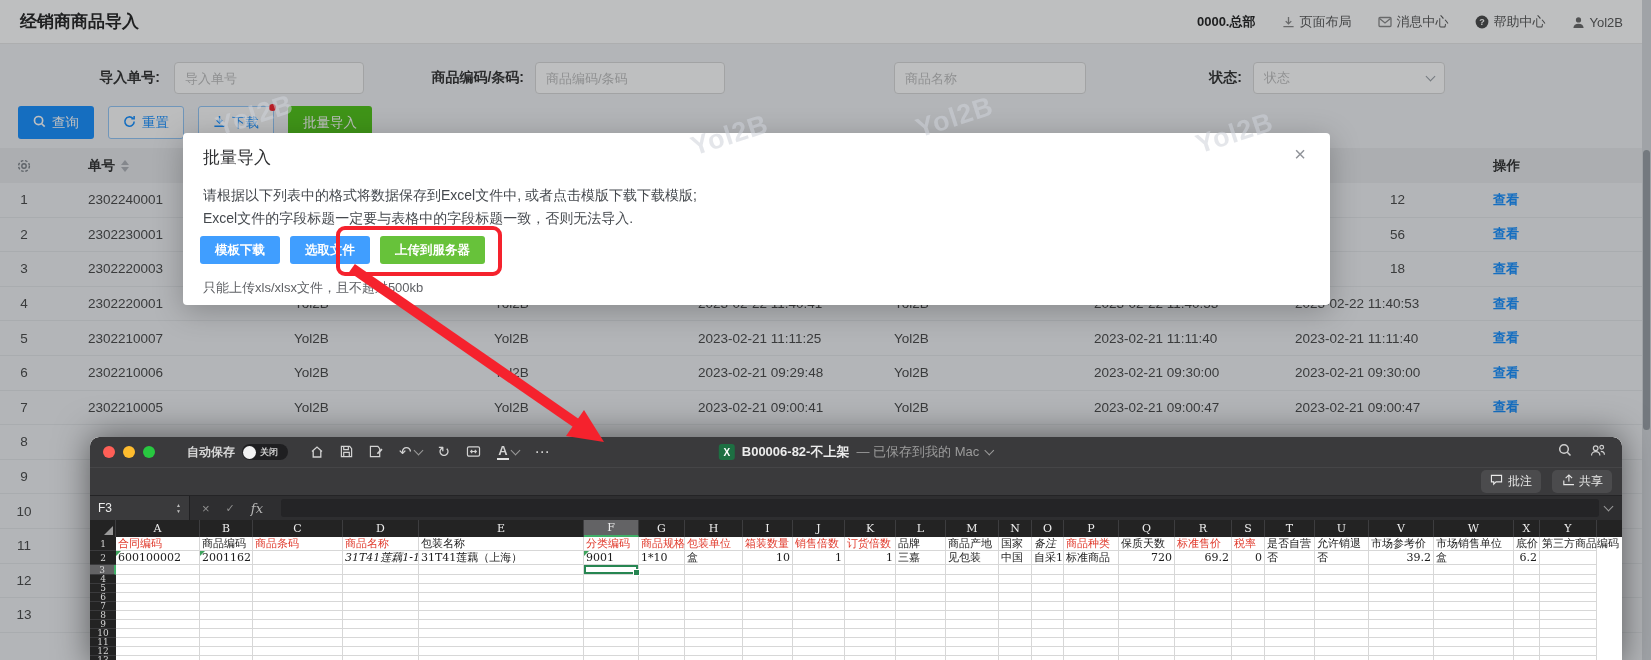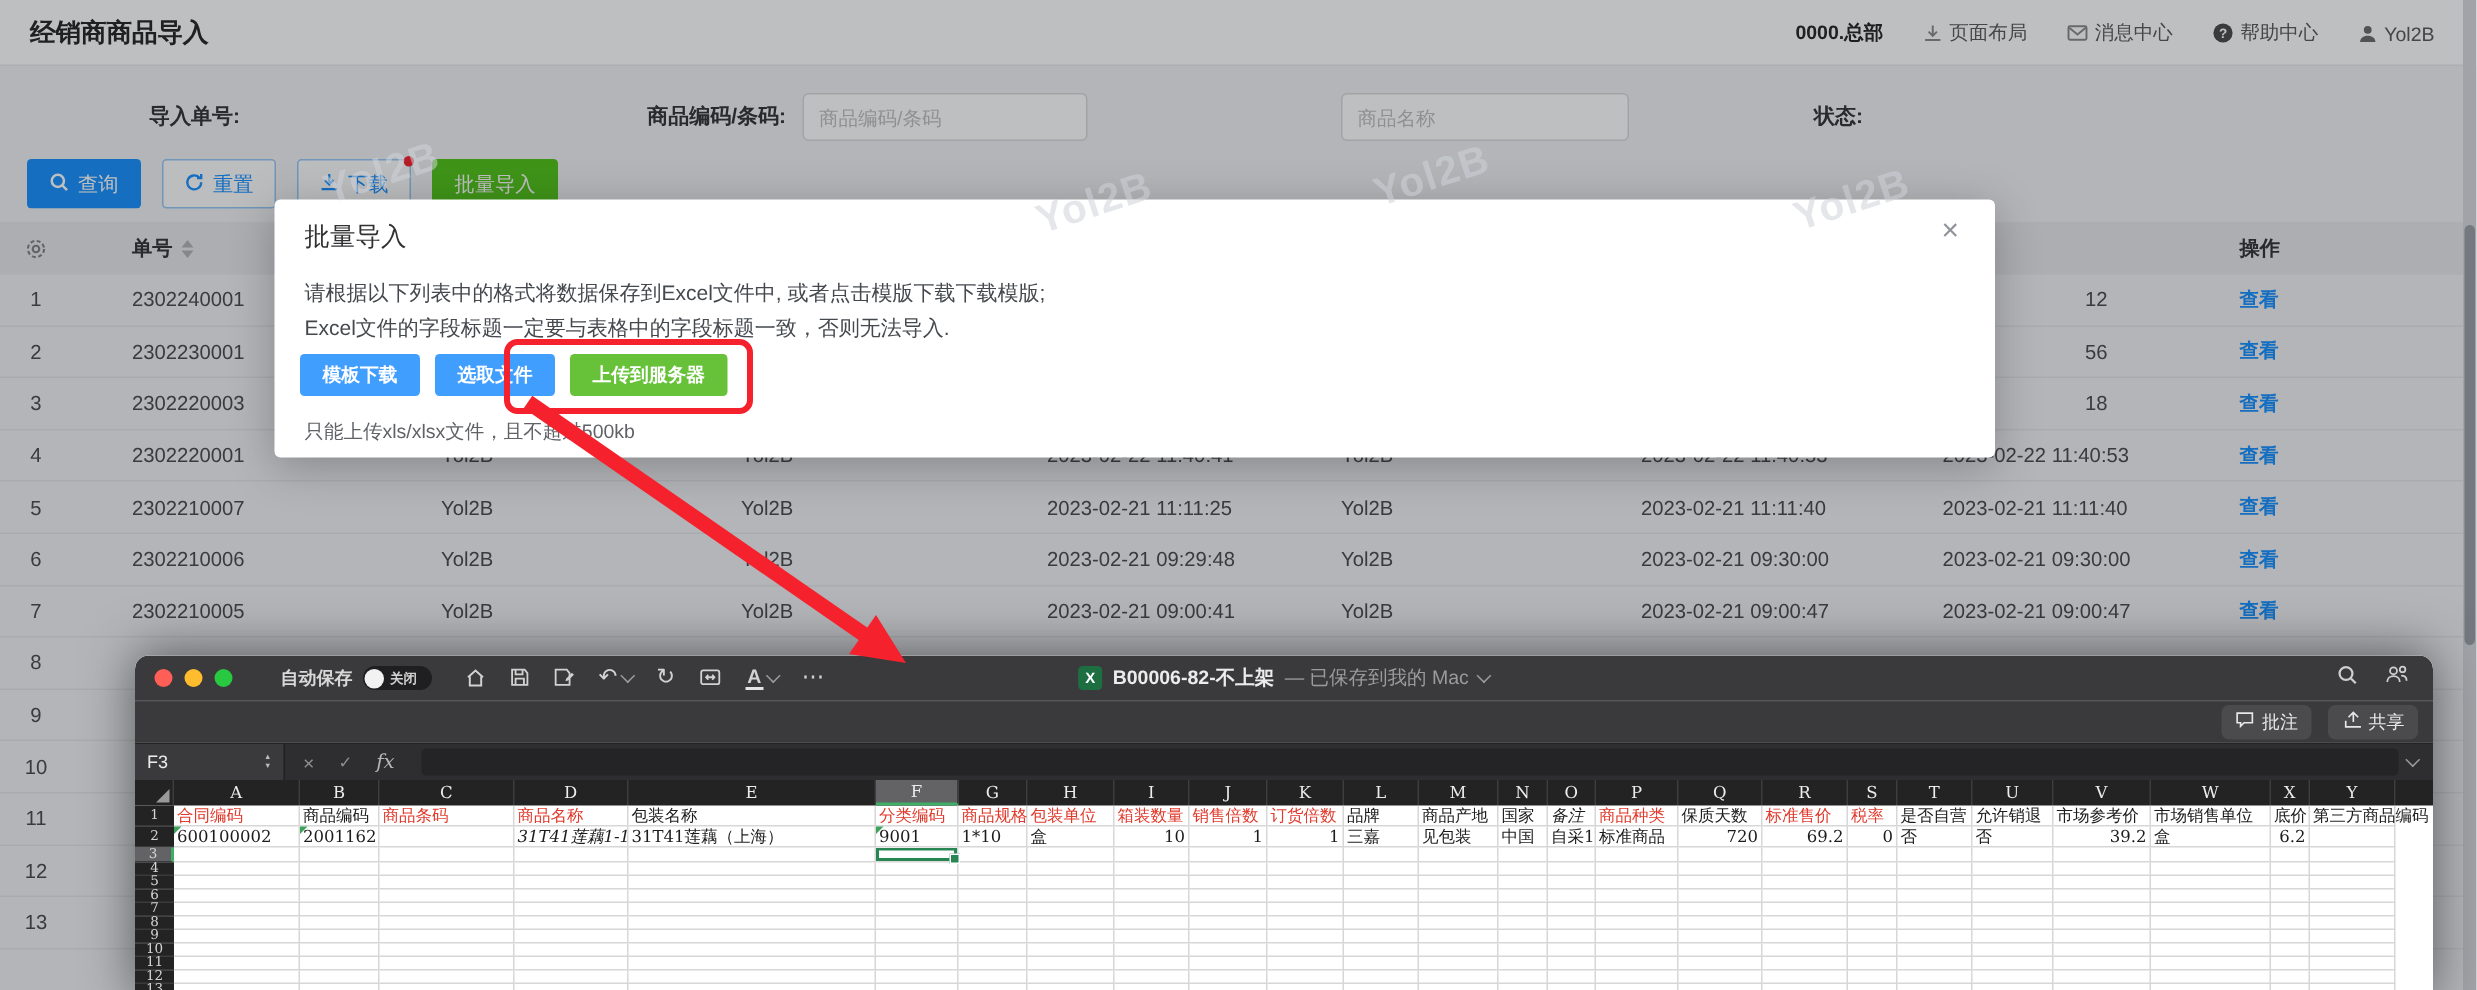--- a/index.html
+++ b/index.html
@@ -187,27 +187,32 @@
           </span>
         <span>Yol2B</span>
       </div>
     </div>
   </div>
 
   <div class="filters">
     <div class="fgroup" style="left:20px; width:140px; justify-content:flex-end;">
       <span class="flabel">导入单号:</span>
     </div>
+    <input class="finput" style="position: absolute; left: 174px; top: 10px; width: 190px;" placeholder="导入单号">
     <div class="fgroup" style="left:364px; width:160px; justify-content:flex-end;">
       <span class="flabel">商品编码/条码:</span>
     </div>
     <input class="finput" style="position: absolute; left: 535px; top: 10px; width: 190px;" placeholder="商品编码/条码">
     <input class="finput" style="position: absolute; left: 894px; top: 10px; width: 192px;" placeholder="商品名称">
     <div class="fgroup" style="left:1142px; width:100px; justify-content:flex-end;">
       <span class="flabel">状态:</span>
+    </div>
+    <div class="fselect" style="position:absolute; left:1253px; top:10px; width:192px;">
+      <span>状态</span>
+      <i class="chev"></i>
     </div>
   </div>
 
   <div class="actions">
     <div class="btn btn-primary">
       <span><svg width="13" height="13" viewBox="0 0 14 14" fill="none" stroke="#fff" stroke-width="1.8">
             <circle cx="6" cy="6" r="4.4"></circle>
             <path d="m9.4 9.4 3.2 3.2"></path>
           </svg></span>
       <span>查询</span>

